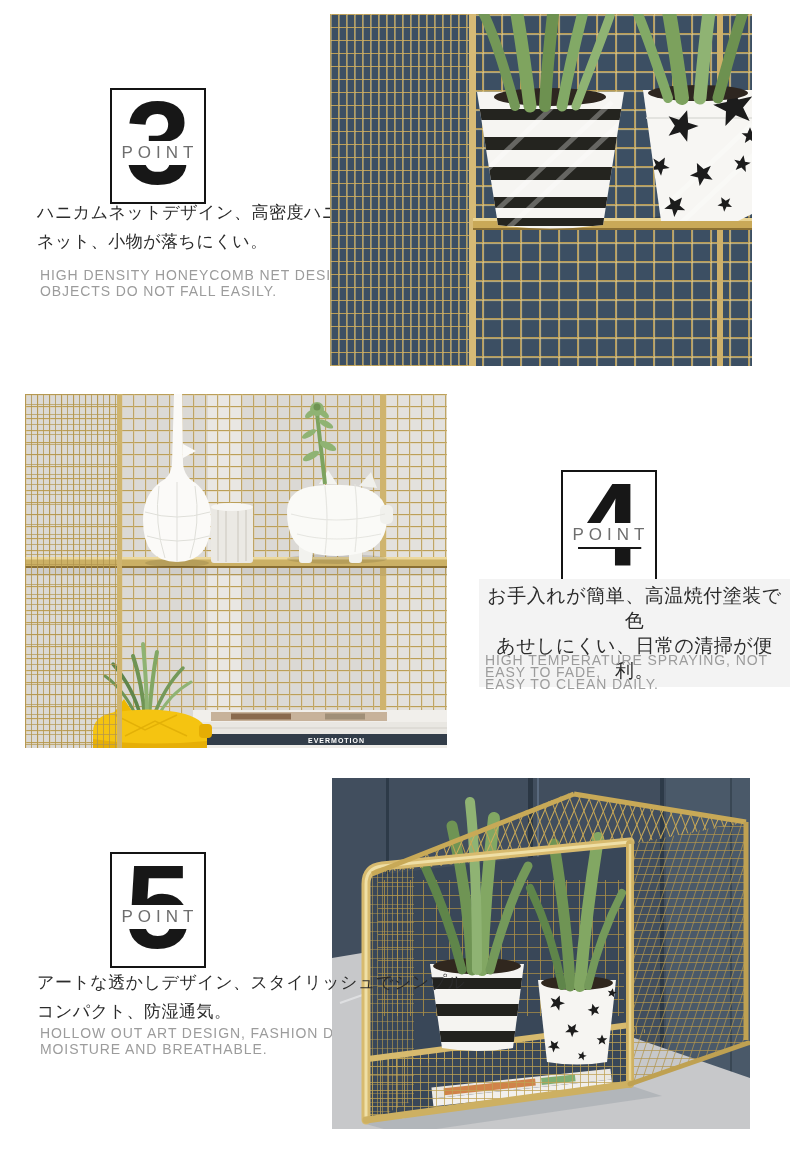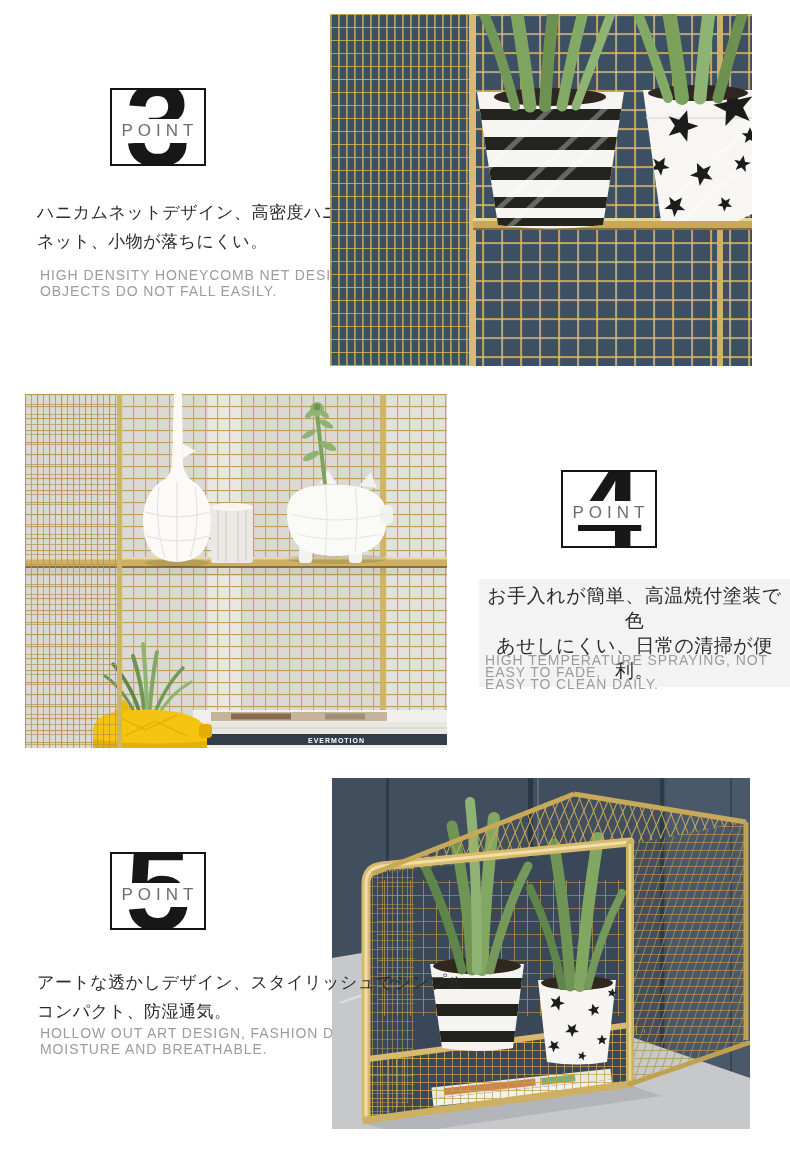--- a/index.html
+++ b/index.html
@@ -5,21 +5,21 @@
   html,body{margin:0;padding:0;background:#fff;}
   .canvas{position:relative;width:790px;height:1170px;background:#ffffff;overflow:hidden;
           font-family:"Liberation Sans","DejaVu Sans",sans-serif;}
   figure{margin:0;}
   .photo{position:absolute;display:block;line-height:0;}
   .photo1{left:330px;top:14px;}
   .photo2{left:25px;top:394px;}
   .photo3{left:332px;top:778px;}
 
   
-  .badge{position:absolute;width:96px;height:78px;background:#ffffff;border:2px solid #141414;
+  .badge{position:absolute;width:96px;height:116px;background:#ffffff;border:2px solid #141414;
          overflow:hidden;box-sizing:border-box;}
   .badge .num{position:absolute;left:50%;top:47%;transform:translate(-50%,-50%);
               font-size:118px;font-weight:bold;color:#171717;line-height:1;}
   .badge .plabel{position:absolute;left:50%;top:56%;transform:translate(-50%,-50%);
                  background:#ffffff;color:#6e6e6e;font-size:17px;letter-spacing:5px;
                  padding:2px 4px 2px 8px;white-space:nowrap;}
   .b3{left:110px;top:88px;}
   .b4{left:561px;top:470px;}
   .b5{left:110px;top:852px;}
 

